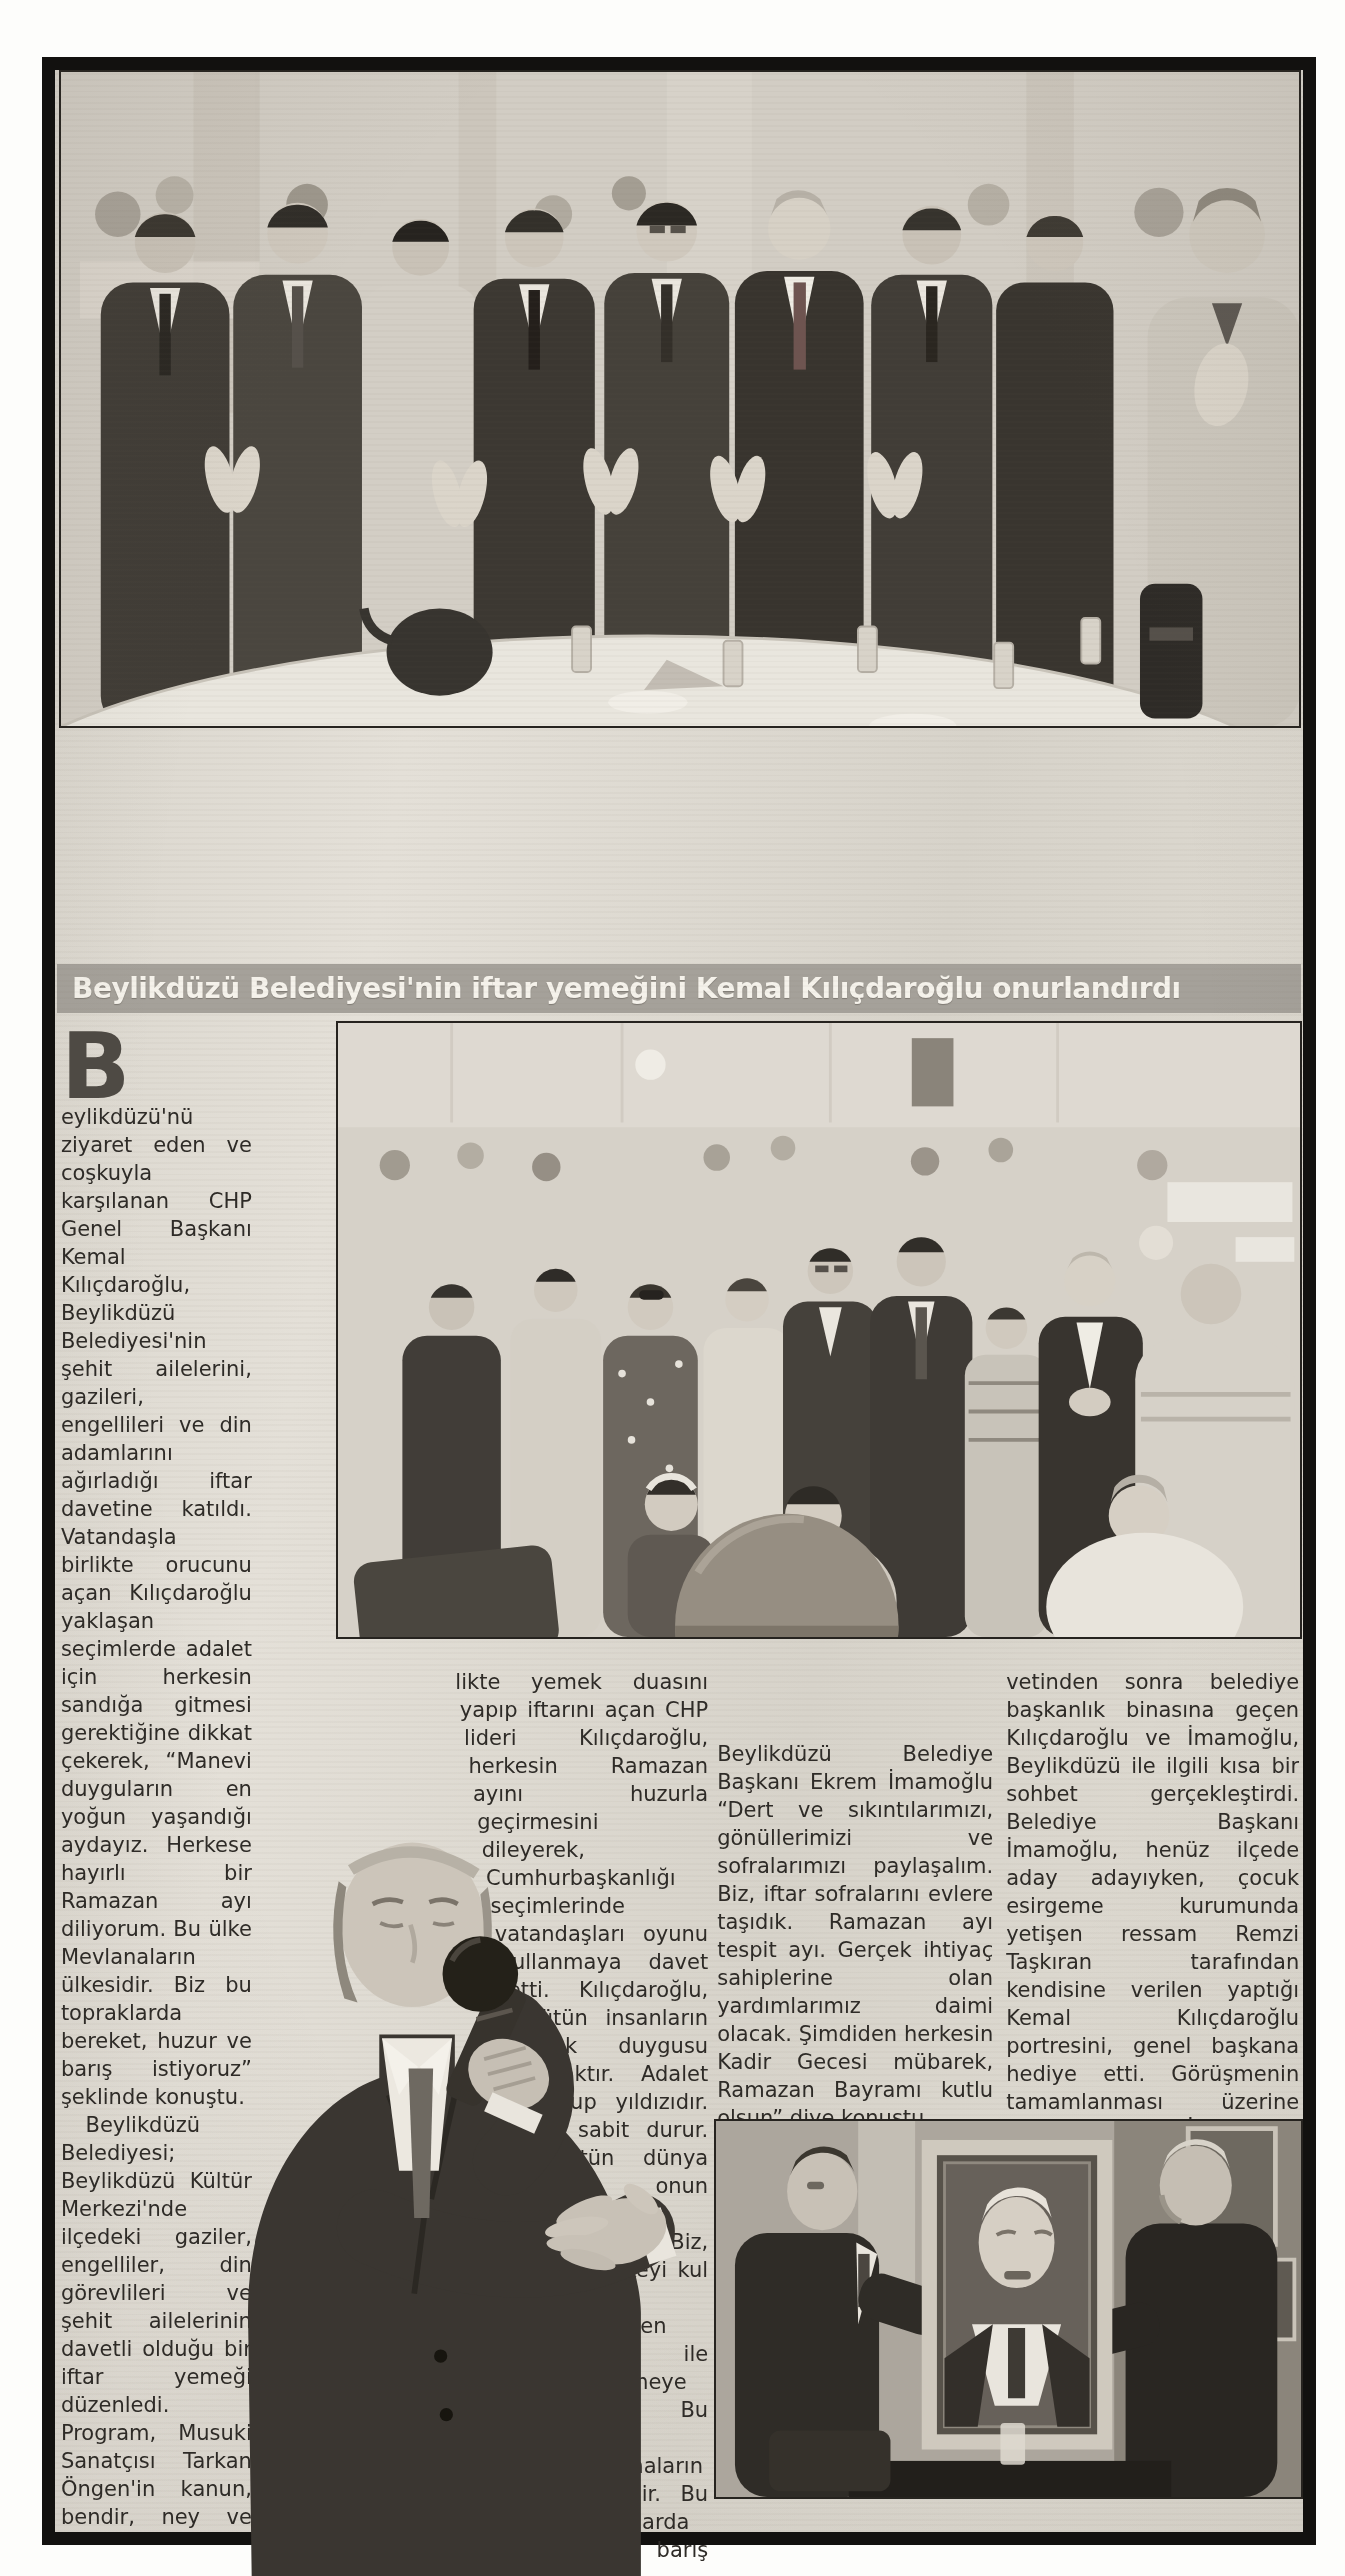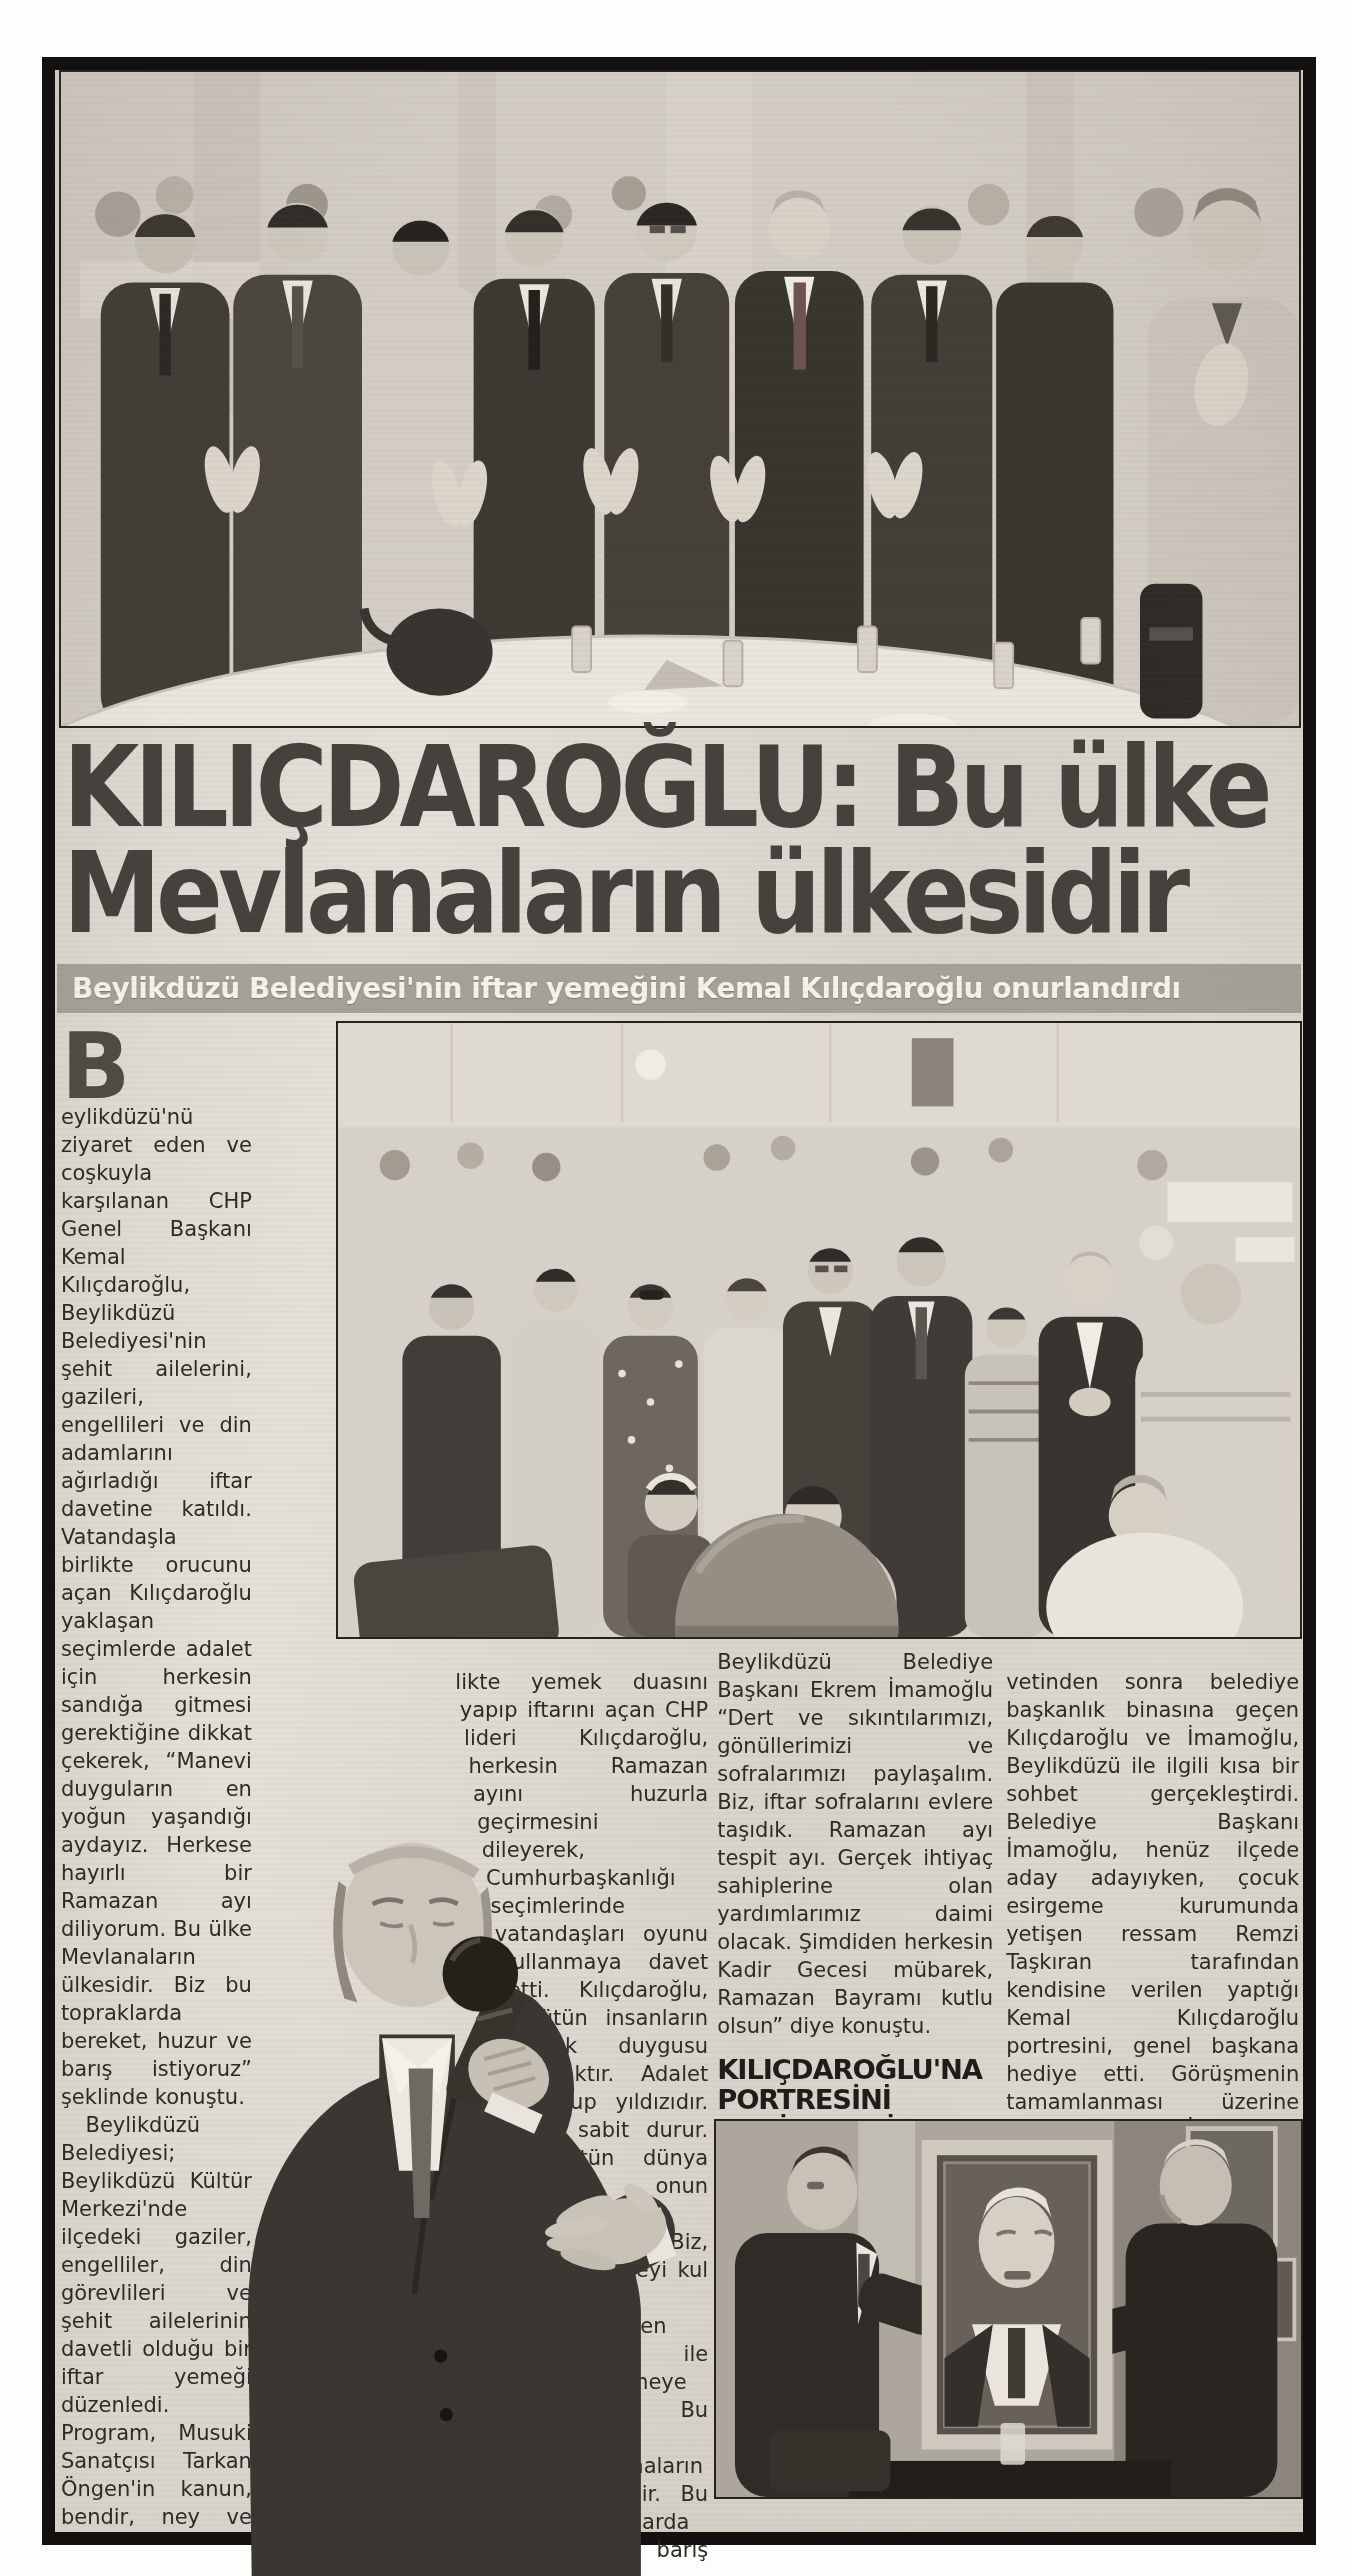--- a/index.html
+++ b/index.html
@@ -31,21 +31,21 @@
   .col{position:absolute;font-size:21px;line-height:28px;text-align:justify;color:#2e2b27;
        overflow:hidden;z-index:1;}
   .col p{margin:0;}
   .p.indent{text-indent:24.6px;}
   .subhead{font-weight:bold;font-size:27.4px;line-height:30px;color:#1f1d1a;letter-spacing:-1.1px;
            margin:15px 0 9.5px;text-align:left;}
   .dropcap{float:left;font-size:91px;line-height:72px;font-weight:bold;color:#4e4a44;padding:5.7px 9.5px 0 0;}
 
   .col1{left:5.7px;top:955px;width:282px;height:1503px;}
   .col2{left:371px;top:1598px;width:282px;height:879px;overflow:visible;}
-  .col3{left:662px;top:1578px;width:276px;height:492px;}
+  .col3{left:662px;top:1670px;width:276px;height:492px;}
   .col4{left:951px;top:1598px;width:293px;height:529px;}
 
   .wrapR{float:right;width:91px;height:677px;margin-top:824px;}
   .wrapL{float:left;width:142px;height:539px;margin-top:314px;shape-margin:7.6px;
          shape-outside:polygon(0 0,12% 0,45% 35%,100% 70%,100% 100%,0 100%);}
 </style>
 </head>
 <body>
 
 <div class="canvas">
@@ -161,24 +161,20 @@
             </g>
             <rect x="1140" y="540" width="66" height="142" rx="16" fill="#2e2b27"></rect>
             <rect x="1150" y="586" width="46" height="14" fill="#55504a"></rect>
             <ellipse cx="620" cy="665" rx="42" ry="12" fill="#f1eee7"></ellipse>
               <ellipse cx="900" cy="690" rx="46" ry="13" fill="#f1eee7"></ellipse>
             <polygon points="640,620 700,648 616,652" fill="#b9b3a9" opacity=".8"></polygon>
           </g>
         </svg>
       </div>
 
-      <h1 class="headline">
-        <span class="hl-line">KILIÇDAROĞLU: Bu ülke</span>
-        <span class="hl-line">Mevlanaların ülkesidir</span>
-      </h1>
 
       <div class="subbar">
         <span>Beylikdüzü Belediyesi'nin iftar yemeğini Kemal Kılıçdaroğlu onurlandırdı</span>
       </div>
 
       <div class="col col1">
         <div class="wrapR"></div>
         <p class="p"><span class="dropcap">B</span><span>eylikdüzü'nü ziyaret eden ve coşkuyla karşılanan CHP Genel Başkanı Kemal Kılıçdaroğlu, Beylikdüzü Belediyesi'nin şehit ailelerini, gazileri, engellileri ve din adamlarını ağırladığı iftar davetine katıldı. Vatandaşla birlikte orucunu açan Kılıçdaroğlu yaklaşan seçimlerde adalet için herkesin sandığa gitmesi gerektiğine dikkat çekerek, “Manevi duyguların en yoğun yaşandığı aydayız. Herkese hayırlı bir Ramazan ayı diliyorum. Bu ülke Mevlanaların ülkesidir. Biz bu topraklarda bereket, huzur ve barış istiyoruz” şeklinde konuştu.</span></p>
         <p class="p indent">Beylikdüzü Belediyesi; Beylikdüzü Kültür Merkezi'nde ilçedeki gaziler, engelliler, din görevlileri ve şehit ailelerinin davetli olduğu bir iftar yemeği düzenledi. Program, Musuki Sanatçısı Tarkan Öngen'in kanun, bendir, ney ve kemençe eşliğinde söylediği tasavvuf parçalarıyla başladı. Yemekte FSM Camii Müezzini tarafından Kur'an-ı Kerim Tilaveti de okundu. İftar yemeğine katılan Beylikdüzü Belediye Başkanı Ekrem İmamoğlu, masaları dolaşarak, vatandaşları selamladı.</p>
 

